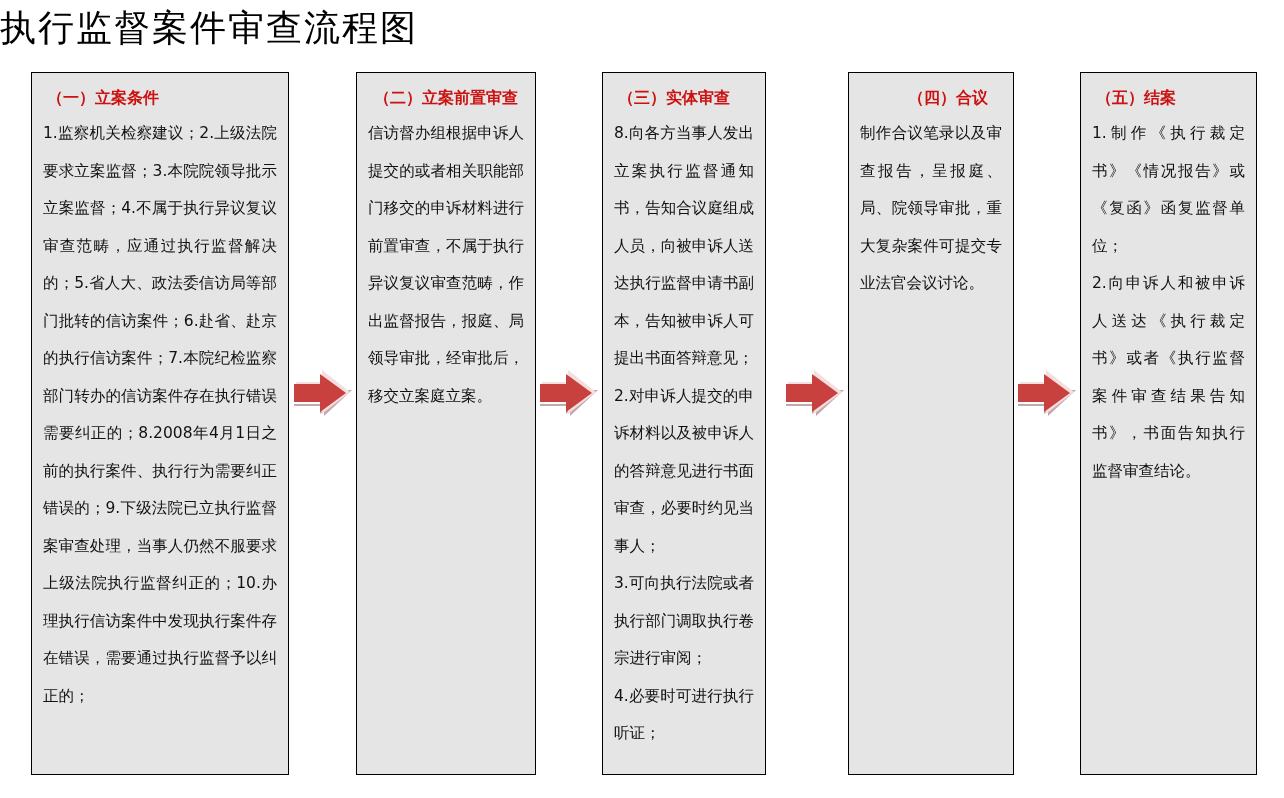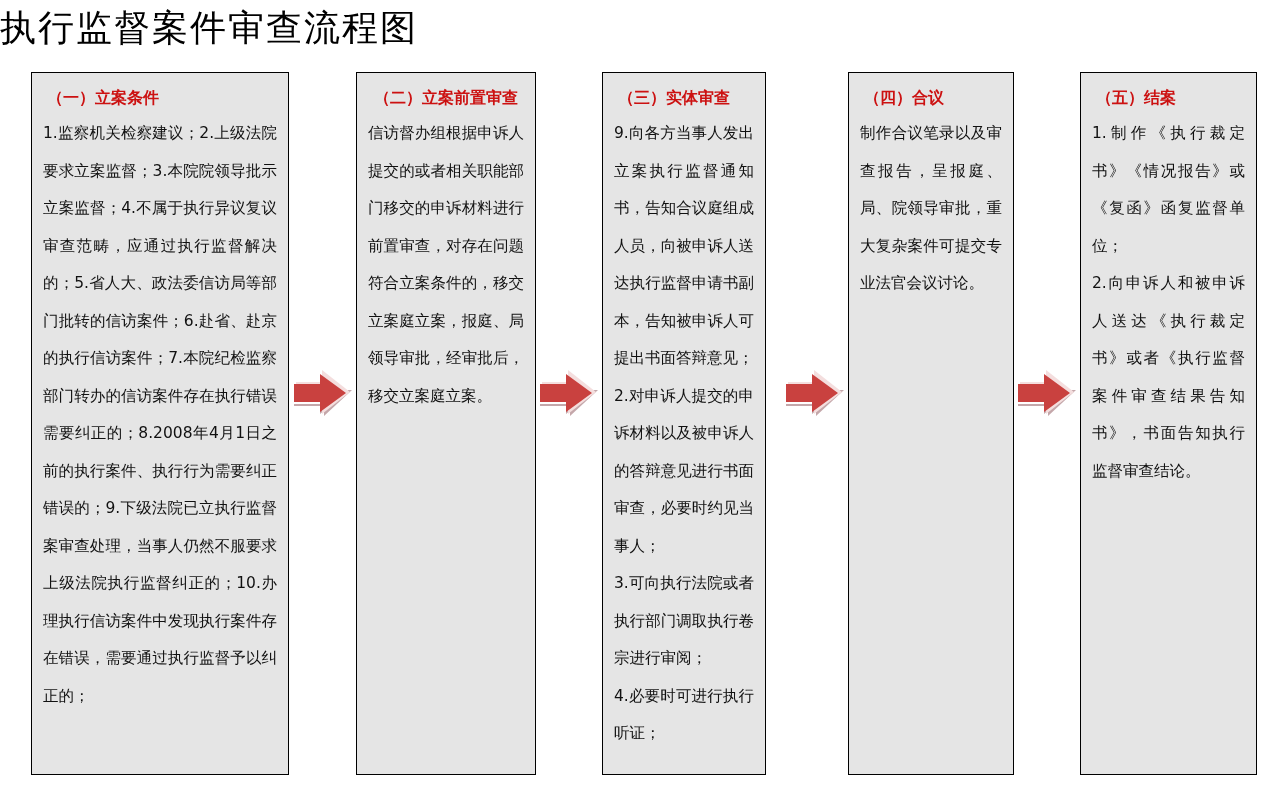--- a/index.html
+++ b/index.html
@@ -75,48 +75,48 @@
 
 <svg class="arrow" style="left:290px;" viewBox="0 0 66 66">
   <polygon points="4,42 34,42 34,54 62,28 58,28 30,52 30,44 4,44" fill="#b08a8e" opacity="0.75"></polygon>
   <polygon points="6,20 32,20 32,8 60,30 32,52 32,40 6,40" fill="#f4dede"></polygon>
   <polygon points="4,22 30,22 30,12 56,31 30,50 30,40 4,40" fill="#c9413f"></polygon>
 </svg>
 
 <div class="box" style="left:356px; width:180px;">
   <div class="box-heading" style="padding-left:6px;">（二）立案前置审查</div>
   <div class="box-body">
-    <p>信访督办组根据申诉人提交的或者相关职能部门移交的申诉材料进行前置审查，对存在问题符合立案条件的，移交立案庭立案，报庭、局领导审批，经审批后，移交立案庭立案。</p>
+    <p>信访督办组根据申诉人提交的或者相关职能部门移交的申诉材料进行前置审查，不属于执行异议复议审查范畴，作出监督报告，报庭、局领导审批，经审批后，移交立案庭立案。</p>
   </div>
 </div>
 
 <svg class="arrow" style="left:536px;" viewBox="0 0 66 66">
   <polygon points="4,42 34,42 34,54 62,28 58,28 30,52 30,44 4,44" fill="#b08a8e" opacity="0.75"></polygon>
   <polygon points="6,20 32,20 32,8 60,30 32,52 32,40 6,40" fill="#f4dede"></polygon>
   <polygon points="4,22 30,22 30,12 56,31 30,50 30,40 4,40" fill="#c9413f"></polygon>
 </svg>
 
 <div class="box" style="left:602px; width:164px;">
   <div class="box-heading" style="padding-left:4px;">（三）实体审查</div>
   <div class="box-body">
-    <p>9.向各方当事人发出立案执行监督通知书，告知合议庭组成人员，向被申诉人送达执行监督申请书副本，告知被申诉人可提出书面答辩意见；</p>
+    <p>8.向各方当事人发出立案执行监督通知书，告知合议庭组成人员，向被申诉人送达执行监督申请书副本，告知被申诉人可提出书面答辩意见；</p>
     <p>2.对申诉人提交的申诉材料以及被申诉人的答辩意见进行书面审查，必要时约见当事人；</p>
     <p>3.可向执行法院或者执行部门调取执行卷宗进行审阅；</p>
     <p>4.必要时可进行执行听证；</p>
   </div>
 </div>
 
 <svg class="arrow" style="left:782px;" viewBox="0 0 66 66">
   <polygon points="4,42 34,42 34,54 62,28 58,28 30,52 30,44 4,44" fill="#b08a8e" opacity="0.75"></polygon>
   <polygon points="6,20 32,20 32,8 60,30 32,52 32,40 6,40" fill="#f4dede"></polygon>
   <polygon points="4,22 30,22 30,12 56,31 30,50 30,40 4,40" fill="#c9413f"></polygon>
 </svg>
 
 <div class="box" style="left:848px; width:166px;">
-  <div class="box-heading" style="padding-left:4px;">（四）合议</div>
+  <div class="box-heading" style="padding-left:4px;margin-left:44px;">（四）合议</div>
   <div class="box-body">
     <p>制作合议笔录以及审查报告，呈报庭、局、院领导审批，重大复杂案件可提交专业法官会议讨论。</p>
   </div>
 </div>
 
 <svg class="arrow" style="left:1014px;" viewBox="0 0 66 66">
   <polygon points="4,42 34,42 34,54 62,28 58,28 30,52 30,44 4,44" fill="#b08a8e" opacity="0.75"></polygon>
   <polygon points="6,20 32,20 32,8 60,30 32,52 32,40 6,40" fill="#f4dede"></polygon>
   <polygon points="4,22 30,22 30,12 56,31 30,50 30,40 4,40" fill="#c9413f"></polygon>
 </svg>

